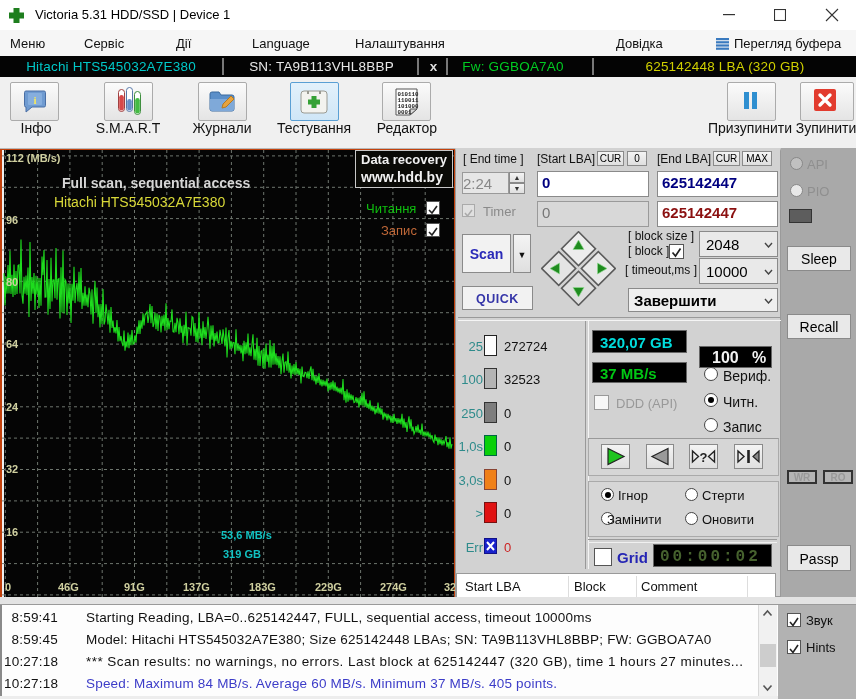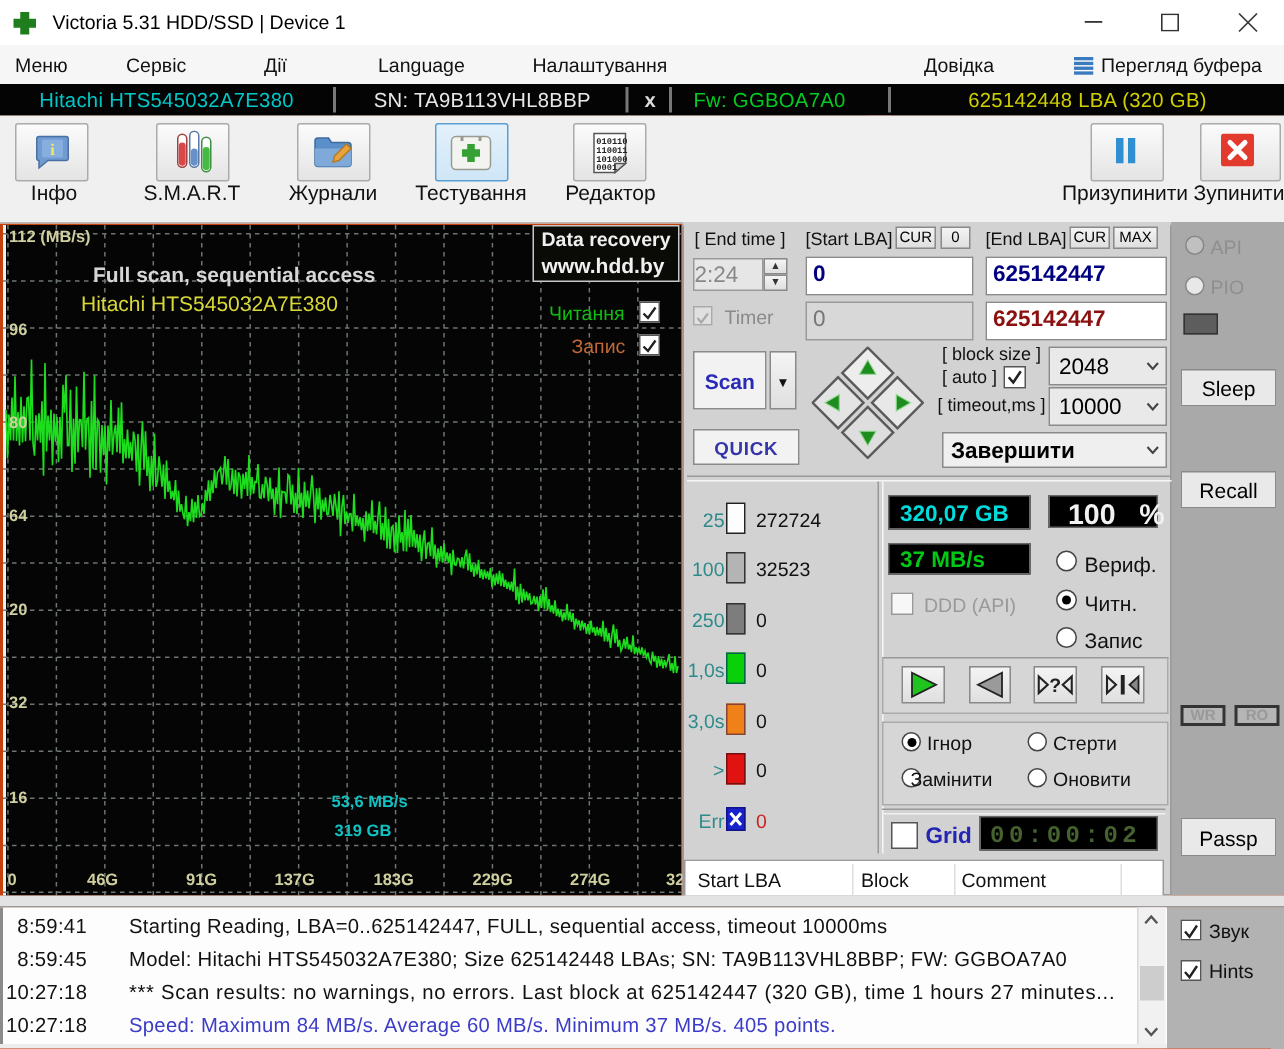--- a/index.html
+++ b/index.html
@@ -178,21 +178,21 @@
   <div class="abs" id="graph">
       <div class="abs" style="left:0;top:0;width:2px;height:447px;background:#f0f0f0"></div>
       <svg width="452" height="447" style="position:absolute;left:0;top:0">
       <path d="M3.3 0V447 M35.6 0V447 M67.9 0V447 M100.2 0V447 M132.5 0V447 M164.8 0V447 M197.1 0V447 M229.4 0V447 M261.7 0V447 M294.0 0V447 M326.3 0V447 M358.6 0V447 M390.9 0V447 M423.2 0V447 M0 5.9H452 M0 37.3H452 M0 68.6H452 M0 100.0H452 M0 131.3H452 M0 162.7H452 M0 194.1H452 M0 225.4H452 M0 256.8H452 M0 288.1H452 M0 319.5H452 M0 350.9H452 M0 382.2H452 M0 413.6H452 M0 444.9H452" stroke="#6e766e" stroke-width="1" stroke-dasharray="3 3" fill="none"></path>
       <polyline points="2,123.2 3,155.6 4,126.6 5,143.6 6,115.1 7,143.6 8,100.8 9,144.0 10,124.7 11,147.0 12,114.5 13,144.9 14,120.9 15,144.1 16,115.5 17,114.8 18,143.6 19,89.6 20,145.1 21,153.8 22,126.8 23,143.6 24,125.5 25,145.1 26,117.5 27,167.1 28,92.0 29,151.0 30,127.0 31,143.7 32,123.1 33,160.1 34,125.7 35,144.5 36,127.8 37,158.1 38,128.1 39,155.8 40,106.5 41,125.1 42,100.0 43,147.1 44,147.0 45,109.9 46,164.7 47,129.1 48,159.1 49,107.7 50,151.5 51,129.8 52,130.0 53,148.2 54,97.9 55,149.8 56,129.3 57,128.5 58,168.5 59,117.3 60,162.5 61,100.4 62,163.4 63,129.6 64,131.4 65,165.1 66,133.4 67,153.4 68,133.9 69,173.0 70,133.7 71,150.8 72,116.7 73,153.1 74,139.2 75,133.2 76,151.4 77,121.7 78,152.3 79,118.1 80,158.9 81,142.7 82,155.7 83,136.4 84,155.7 85,144.6 86,157.1 87,137.7 88,143.2 89,164.5 90,139.3 91,173.8 92,149.1 93,130.9 94,163.1 95,137.6 96,167.3 97,154.3 98,177.4 99,153.9 100,173.9 101,139.0 102,174.6 103,170.8 104,154.2 105,162.9 106,174.5 107,159.7 108,182.7 109,157.1 110,178.0 111,170.5 112,182.6 113,177.2 114,183.5 115,170.0 116,191.4 117,177.0 118,191.1 119,186.1 120,192.7 121,196.2 122,180.6 123,200.7 124,191.4 125,197.4 126,182.6 127,198.1 128,184.6 129,195.3 130,180.0 131,194.3 132,193.4 133,185.4 134,192.7 135,176.5 136,184.0 137,170.2 138,183.9 139,170.2 140,178.7 141,163.4 142,175.5 143,165.1 144,163.4 145,161.8 146,172.9 147,165.2 148,154.0 149,173.1 150,156.1 151,177.0 152,173.6 153,162.3 154,179.3 155,163.2 156,181.0 157,164.8 158,167.6 159,182.5 160,165.9 161,175.9 162,164.5 163,180.7 164,153.3 165,180.1 166,168.1 167,179.1 168,171.1 169,171.5 170,159.4 171,181.6 172,182.1 173,172.8 174,182.1 175,167.8 176,172.6 177,184.2 178,168.4 179,182.8 180,175.8 181,193.3 182,174.8 183,186.1 184,161.7 185,195.4 186,177.6 187,178.1 188,178.2 189,185.8 190,166.5 191,167.6 192,186.3 193,173.1 194,192.0 195,178.5 196,192.6 197,161.9 198,188.3 199,178.6 200,195.3 201,171.2 202,187.9 203,177.1 204,188.9 205,179.1 206,166.8 207,180.1 208,198.8 209,175.5 210,189.7 211,175.2 212,196.5 213,183.1 214,191.1 215,181.6 216,193.0 217,192.6 218,179.9 219,186.1 220,194.0 221,179.2 222,187.6 223,196.5 224,177.5 225,207.4 226,187.8 227,180.1 228,199.4 229,190.9 230,198.5 231,192.5 232,192.7 233,204.3 234,179.2 235,200.6 236,193.7 237,200.8 238,194.8 239,203.5 240,195.4 241,211.1 242,190.9 243,204.2 244,192.4 245,203.4 246,183.5 247,205.5 248,197.3 249,206.3 250,194.4 251,184.3 252,209.8 253,198.7 254,210.3 255,187.8 256,215.6 257,196.1 258,215.9 259,201.6 260,200.5 261,218.2 262,198.4 263,218.7 264,193.5 265,211.8 266,204.7 267,217.4 268,190.1 269,217.6 270,195.9 271,214.8 272,193.4 273,214.5 274,203.4 275,215.2 276,206.0 277,218.1 278,206.4 279,224.1 280,211.0 281,203.6 282,222.6 283,212.3 284,211.7 285,220.8 286,201.5 287,222.6 288,213.1 289,228.4 290,215.5 291,224.2 292,214.1 293,225.1 294,212.2 295,224.3 296,218.2 297,225.2 298,218.9 299,233.5 300,216.5 301,226.4 302,226.8 303,222.2 304,222.7 305,228.2 306,221.4 307,228.9 308,220.7 309,216.4 310,230.3 311,218.8 312,231.3 313,225.7 314,234.4 315,225.8 316,232.9 317,223.2 318,235.3 319,229.4 320,236.3 321,229.8 322,235.6 323,230.9 324,236.5 325,228.6 326,241.5 327,232.9 328,240.3 329,232.2 330,239.4 331,230.6 332,240.8 333,232.3 334,241.3 335,236.5 336,242.5 337,237.9 338,243.4 339,237.7 340,244.5 341,229.1 342,250.1 343,241.1 344,252.8 345,239.2 346,251.7 347,242.6 348,250.2 349,244.4 350,250.2 351,245.4 352,252.6 353,252.0 354,247.2 355,253.1 356,247.8 357,257.5 358,247.4 359,255.3 360,242.8 361,255.8 362,241.3 363,256.9 364,249.4 365,258.0 366,253.4 367,259.1 368,250.3 369,260.7 370,255.7 371,261.4 372,256.2 373,264.3 374,258.3 375,263.2 376,252.6 377,263.6 378,257.7 379,264.6 380,258.7 381,269.7 382,262.4 383,266.7 384,263.5 385,270.4 386,263.8 387,268.5 388,265.4 389,272.6 390,266.1 391,272.9 392,263.7 393,271.6 394,268.2 395,273.9 396,268.0 397,273.5 398,268.6 399,274.4 400,263.9 401,277.6 402,268.5 403,277.8 404,272.1 405,281.9 406,272.9 407,266.3 408,278.8 409,269.4 410,281.3 411,276.6 412,283.9 413,281.5 414,276.0 415,282.4 416,274.6 417,283.0 418,279.7 419,284.8 420,273.5 421,286.1 422,281.5 423,285.6 424,282.3 425,286.4 426,281.6 427,287.3 428,284.0 429,288.3 430,285.1 431,290.5 432,292.5 433,284.5 434,291.0 435,287.2 436,295.1 437,287.4 438,294.1 439,289.1 440,295.5 441,290.0 442,294.1 443,290.8 444,286.1 445,297.2 446,292.1 447,298.7 448,287.4 449,298.7 450,294.1" fill="none" stroke="#1edc1e" stroke-width="1.1"></polyline>
     </svg>
     <span class="gl" style="left:4px;top:2px">112 (MB/s)</span>
     <span class="gl" style="left:4px;top:64px">96</span>
     <span class="gl" style="left:4px;top:126px">80</span>
     <span class="gl" style="left:4px;top:188px">64</span>
-    <span class="gl" style="left:4px;top:251px">20</span>
+    <span class="gl" style="left:4px;top:251px">24</span>
     <span class="gl" style="left:4px;top:313px">32</span>
     <span class="gl" style="left:4px;top:376px">16</span>
     <span class="gl" style="left:3px;top:431px">0</span>
     <span class="gl" style="left:56px;top:431px">46G</span>
     <span class="gl" style="left:122px;top:431px">91G</span>
     <span class="gl" style="left:181px;top:431px">137G</span>
     <span class="gl" style="left:247px;top:431px">183G</span>
     <span class="gl" style="left:313px;top:431px">229G</span>
     <span class="gl" style="left:378px;top:431px">274G</span>
     <span class="gl" style="left:442px;top:431px">320G</span>
@@ -249,21 +249,21 @@
           <rect x="2" y="2" width="24" height="24" fill="#dedede" stroke="#5a5a5a" stroke-width="1.6"></rect>
         </g>
         <path d="M0 -28.5l5.5 9.5h-11z" fill="#1f8c1f" stroke="#8fd88f" stroke-width="0.7"></path>
         <path d="M0 28.5l-5.5 -9.5h11z" fill="#1f8c1f" stroke="#8fd88f" stroke-width="0.7"></path>
         <path d="M-28.5 0l9.5 -5.5v11z" fill="#1f8c1f" stroke="#8fd88f" stroke-width="0.7"></path>
         <path d="M28.5 0l-9.5 5.5v-11z" fill="#1f8c1f" stroke="#8fd88f" stroke-width="0.7"></path>
       </g>
     </svg>
 
     <span class="lbl" style="left:172px;top:78px">[ block size ]</span>
-    <span class="lbl" style="left:172px;top:93px">[ auto ]</span>
+    <span class="lbl" style="left:172px;top:93px">[ block ]</span>
     <div class="check" style="left:213px;top:93px;width:15px;height:15px"><svg width="13" height="13">
           <path d="M2.5 6.5l3 3.5 5-7.5" stroke="#222" stroke-width="1.7" fill="none"></path>
         </svg></div>
     <div class="combo" style="left:243px;top:80px;width:79px;height:26px">
         <span class="abs" style="left:6px;top:4px;font-size:15px">2048</span>
         <span class="carot"><svg width="9" height="6">
             <path d="M1 1l3.5 4L8 1" stroke="#444" fill="none" stroke-width="1.4"></path>
           </svg></span>
       </div>
     <span class="lbl" style="left:169px;top:112px">[ timeout,ms ]</span>
@@ -301,21 +301,21 @@
     <span class="tlbl" style="left:0px;width:27px;top:355px">&gt;</span>
     <div class="sw" style="left:28px;top:351px;background:#e01212;border:1px solid #711"></div>
     <span class="cnt" style="left:48px;top:355px">0</span>
     <span class="tlbl" style="left:0px;width:27px;top:389px;color:#2e8b8b">Err</span>
     <div class="sw" style="left:28px;top:387px;height:16px;background:#1822cc;border:1px solid #118"><svg width="11" height="14">
           <path d="M2 3l7 8M9 3l-7 8" stroke="#fff" stroke-width="2"></path>
         </svg></div>
     <span class="cnt" style="left:48px;top:389px;color:#cc2222">0</span>
 
     <div class="lcd" style="left:136px;top:179px;width:95px;height:23px;color:#00dcdc;font-size:15px;padding:3px 0 0 7px">320,07 GB</div>
-    <div class="lcd" style="left:243px;top:179px;width:73px;height:22px;color:#f2f2f2;font-size:19px;padding:2px 0 0 12px">100&nbsp;&nbsp;&nbsp;%</div>
+    <div class="lcd" style="left:243px;top:195px;width:73px;height:22px;color:#f2f2f2;font-size:16px;padding:2px 0 0 12px">100&nbsp;&nbsp;&nbsp;%</div>
     <div class="lcd" style="left:136px;top:211px;width:95px;height:21px;color:#00c814;font-size:15px;padding:2px 0 0 7px">37 MB/s</div>
     <div class="check" style="left:138px;top:244px;width:15px;height:15px;background:#f7f7f7;border-color:#999"></div>
     <span class="glbl" style="left:160px;top:245px;font-size:13px;color:#999">DDD (API)</span>
 
     <div class="radio" style="left:248px;top:216px;width:14px;height:14px"></div>
       <span class="cnt" style="left:267px;top:217px;font-size:14px">Вериф.</span>
     <div class="radio on" style="left:248px;top:242px;width:14px;height:14px"></div>
       <span class="cnt" style="left:267px;top:243px;font-size:14px">Читн.</span>
     <div class="radio" style="left:248px;top:267px;width:14px;height:14px"></div>
       <span class="cnt" style="left:267px;top:268px;font-size:14px">Запис</span>

